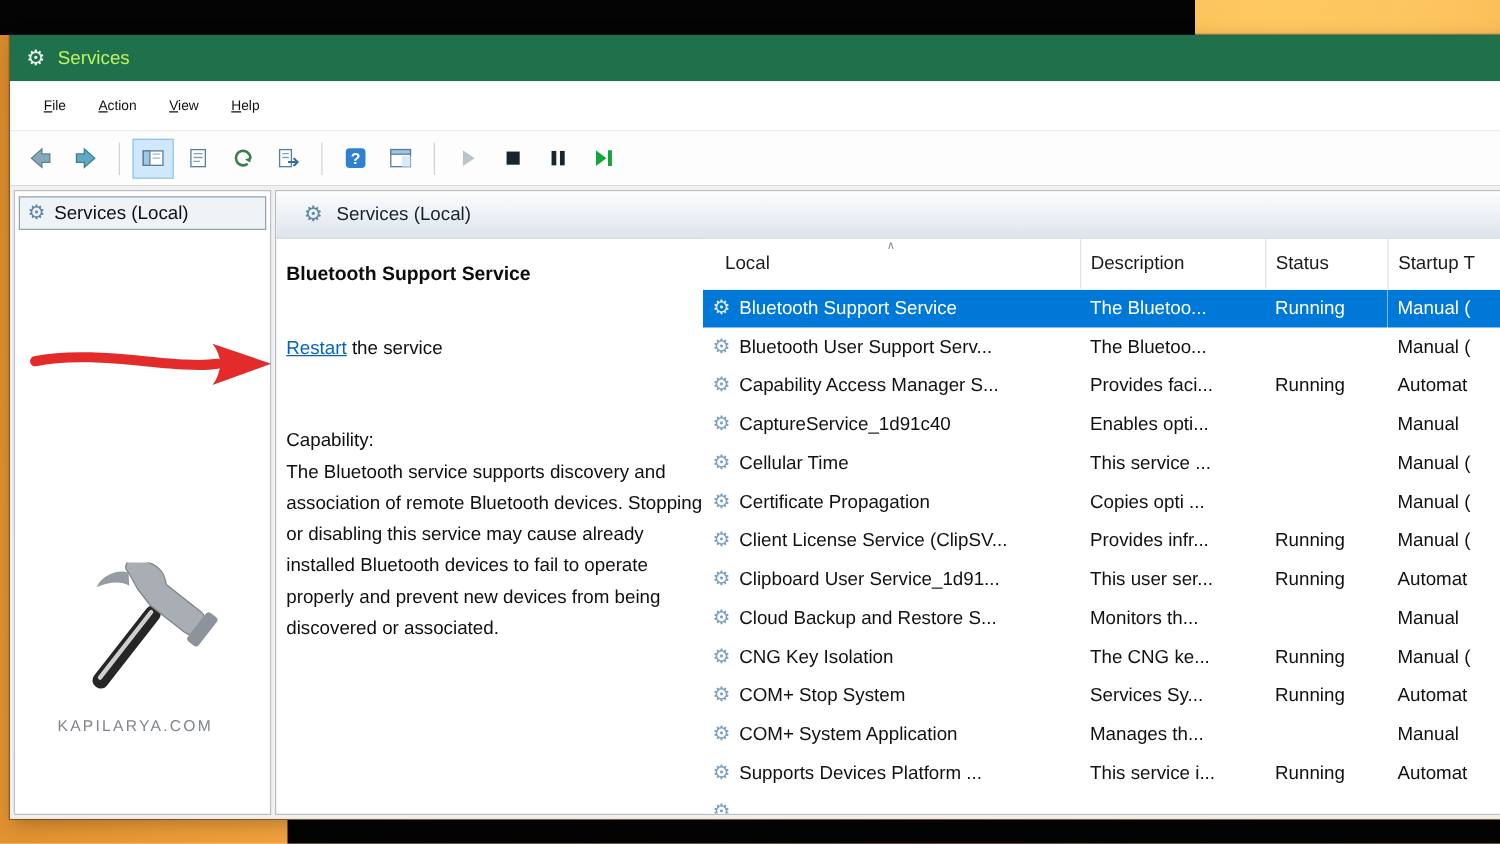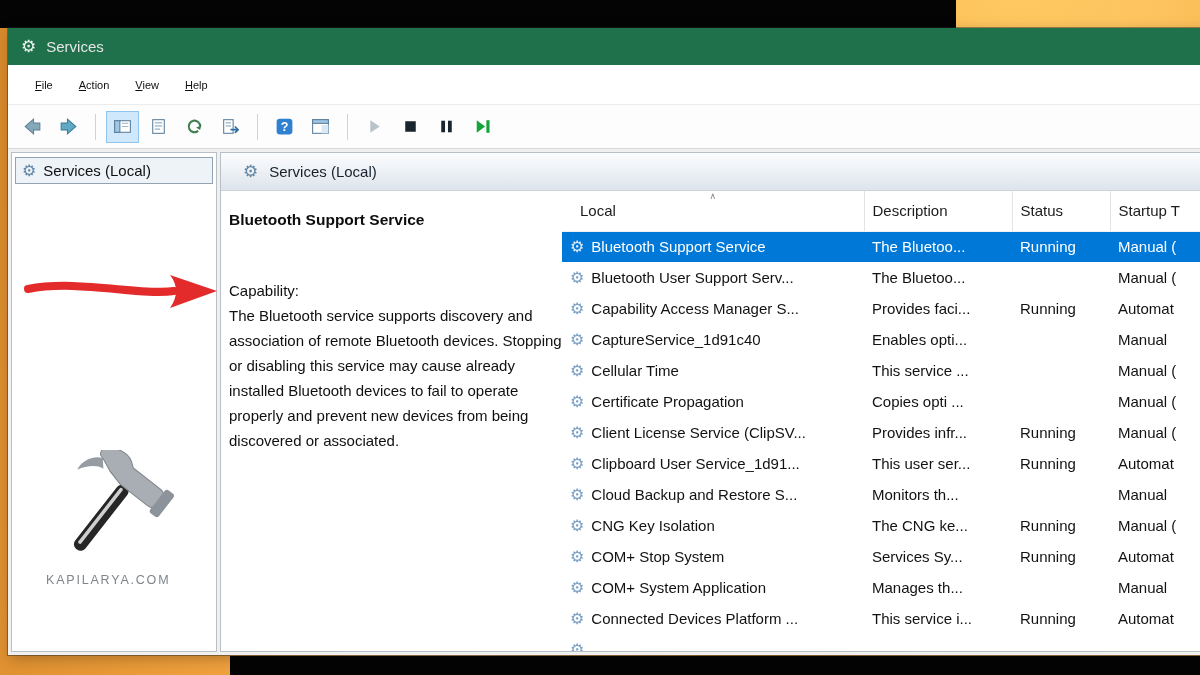--- a/index.html
+++ b/index.html
@@ -18,21 +18,21 @@
   .strip-top { position: absolute; left: 0; top: 0; width: 956px; height: 28px; background: #040404; }
   .strip-bottom { position: absolute; left: 230px; top: 656px; right: -14px; height: 19px; background: #040404; }
 
   .window {
     position: absolute; left: 8px; top: 28px; width: 1204px; height: 627px;
     background: #f0f0f0; display: flex; flex-direction: column;
     box-shadow: 0 0 0 1px rgba(40,40,40,.45), 2px 4px 14px rgba(0,0,0,.25);
   }
   .titlebar { height: 37px; background: #1e714b; display: flex; align-items: center; padding-left: 13px; gap: 10px; flex: 0 0 auto; }
   .titlebar-gear { color: #eaf4ee; font-size: 17px; line-height: 1; }
-  .titlebar-title { color: #e5e5e5; font-size: 15px; }
+  .titlebar-title { color: #bef264; font-size: 15px; }
 
   .menubar { height: 40px; background: #ffffff; display: flex; align-items: center; padding-left: 14px; border-bottom: 1px solid #ececec; flex: 0 0 auto; }
   .menu-item { padding: 7px 13px; font-size: 11px; color: #101010; cursor: default; }
   .menu-item u { text-decoration: underline; }
 
   .toolbar { height: 44px; background: #fdfdfd; display: flex; align-items: center; padding-left: 8px; gap: 3px; border-bottom: 1px solid #d9d9d9; flex: 0 0 auto; }
   .tb-btn { width: 33px; height: 32px; background: transparent; border: 1px solid transparent; display: flex; align-items: center; justify-content: center; padding: 0; }
   .tb-btn.active { background: #cfe8fc; border-color: #8ec4ee; }
   .tb-sep { width: 1px; height: 26px; background: #d2d2d2; margin: 0 7px; }
 
@@ -181,20 +181,21 @@
       <div class="main-panel">
         <div class="main-header">
           <span class="hdr-gear">⚙</span>
           <span>Services (Local)</span>
         </div>
 
         <div class="main-body">
           <div class="info-pane">
             <div class="svc-title">Bluetooth Support Service</div>
             <div class="svc-actions">
+              <div class="action-line"><a>Restart</a><span> the service</span></div>
             </div>
             <div class="svc-desc">
               <div>Capability:</div>
               <div>The Bluetooth service supports discovery and association of remote Bluetooth devices.  Stopping or disabling this service may cause already installed Bluetooth devices to fail to operate properly and prevent new devices from being discovered or associated.</div>
             </div>
           </div>
 
           <div class="list-pane">
             <table class="svc-table">
               <colgroup>
@@ -341,21 +342,21 @@
                       </div>
                     </td>
                     <td>Manages th...</td>
                     <td></td>
                     <td>Manual</td>
                   </tr>
                   <tr>
                     <td>
                       <div class="name-cell">
                         <span class="row-gear">⚙</span>
-                        <span>Connected Devices Platform ...</span>
+                        <span>Supports Devices Platform ...</span>
                       </div>
                     </td>
                     <td>This service i...</td>
                     <td>Running</td>
                     <td>Automat</td>
                   </tr>
                   <tr>
                     <td>
                       <div class="name-cell">
                         <span class="row-gear">⚙</span>

